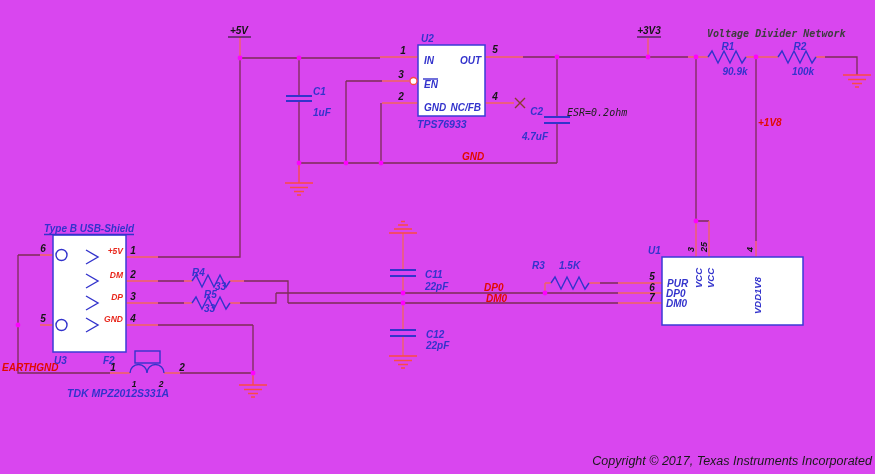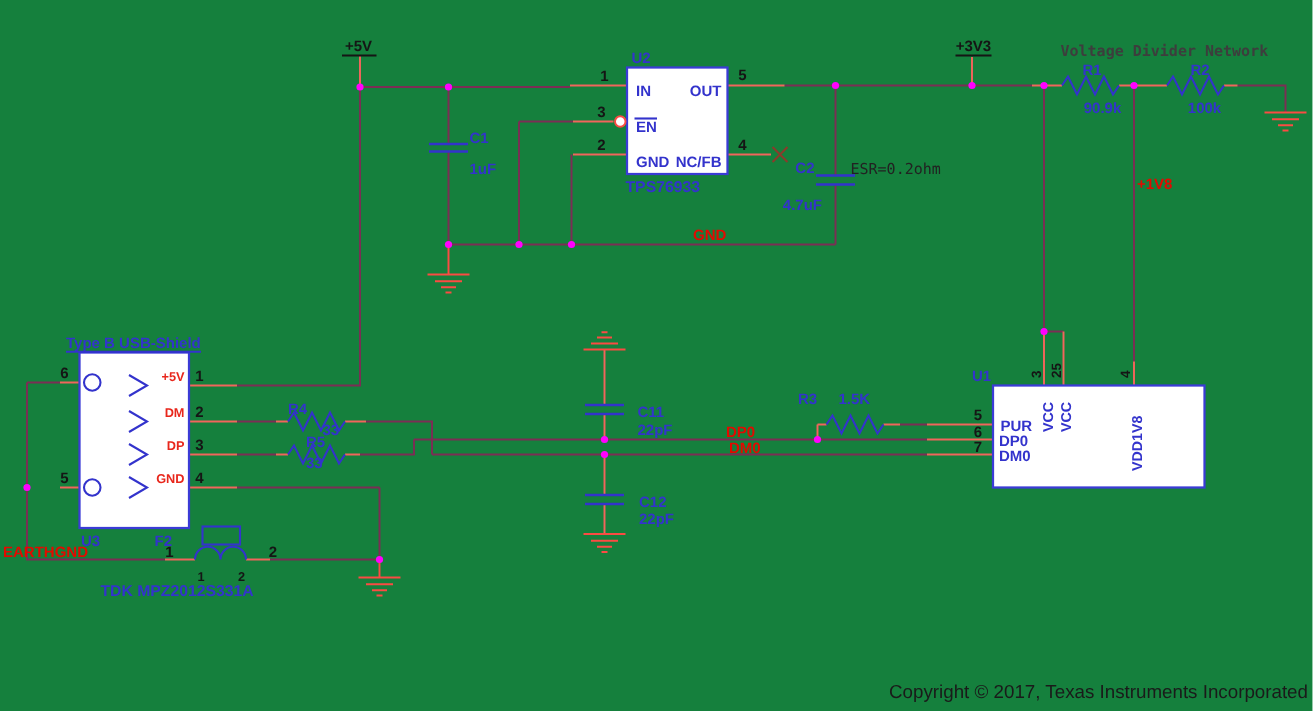--- a/index.html
+++ b/index.html
@@ -1,17 +1,17 @@
 <!DOCTYPE html>
 <html><head>
 <meta charset="utf-8">
 <style>
   html,body{margin:0;padding:0;background:#fff;}
-  .stage{position:relative;width:875px;height:474px;background:#15803d;overflow:hidden;
-         font-family:"Liberation Sans",sans-serif;}
+  .stage{position:relative;width:875px;height:474px;background:#d946ef;overflow:hidden;
+         font-family:"Liberation Sans",sans-serif;font-style:italic;}
   svg{position:absolute;left:0;top:0;}
   text{font-family:"Liberation Sans",sans-serif;}
   .t-blue{fill:#3333cc;font-weight:700;font-size:10px;}
   .t-blue-lg{fill:#3333cc;font-weight:700;font-size:10.5px;}
   .t-black{fill:#151515;font-weight:700;font-size:10px;}
   .t-red{fill:#e20a00;font-weight:700;font-size:10px;}
   .t-red-sm{fill:#e8271c;font-weight:700;font-size:8.5px;}
   .t-mono{font-family:"DejaVu Sans Mono",monospace;font-weight:700;font-size:10px;fill:#3d3d3d;}
   .t-mono-sm{font-family:"DejaVu Sans Mono",monospace;font-weight:400;font-size:10px;fill:#222;}
   .t-copy{fill:#1a1a1a;font-weight:400;font-size:12.5px;}

